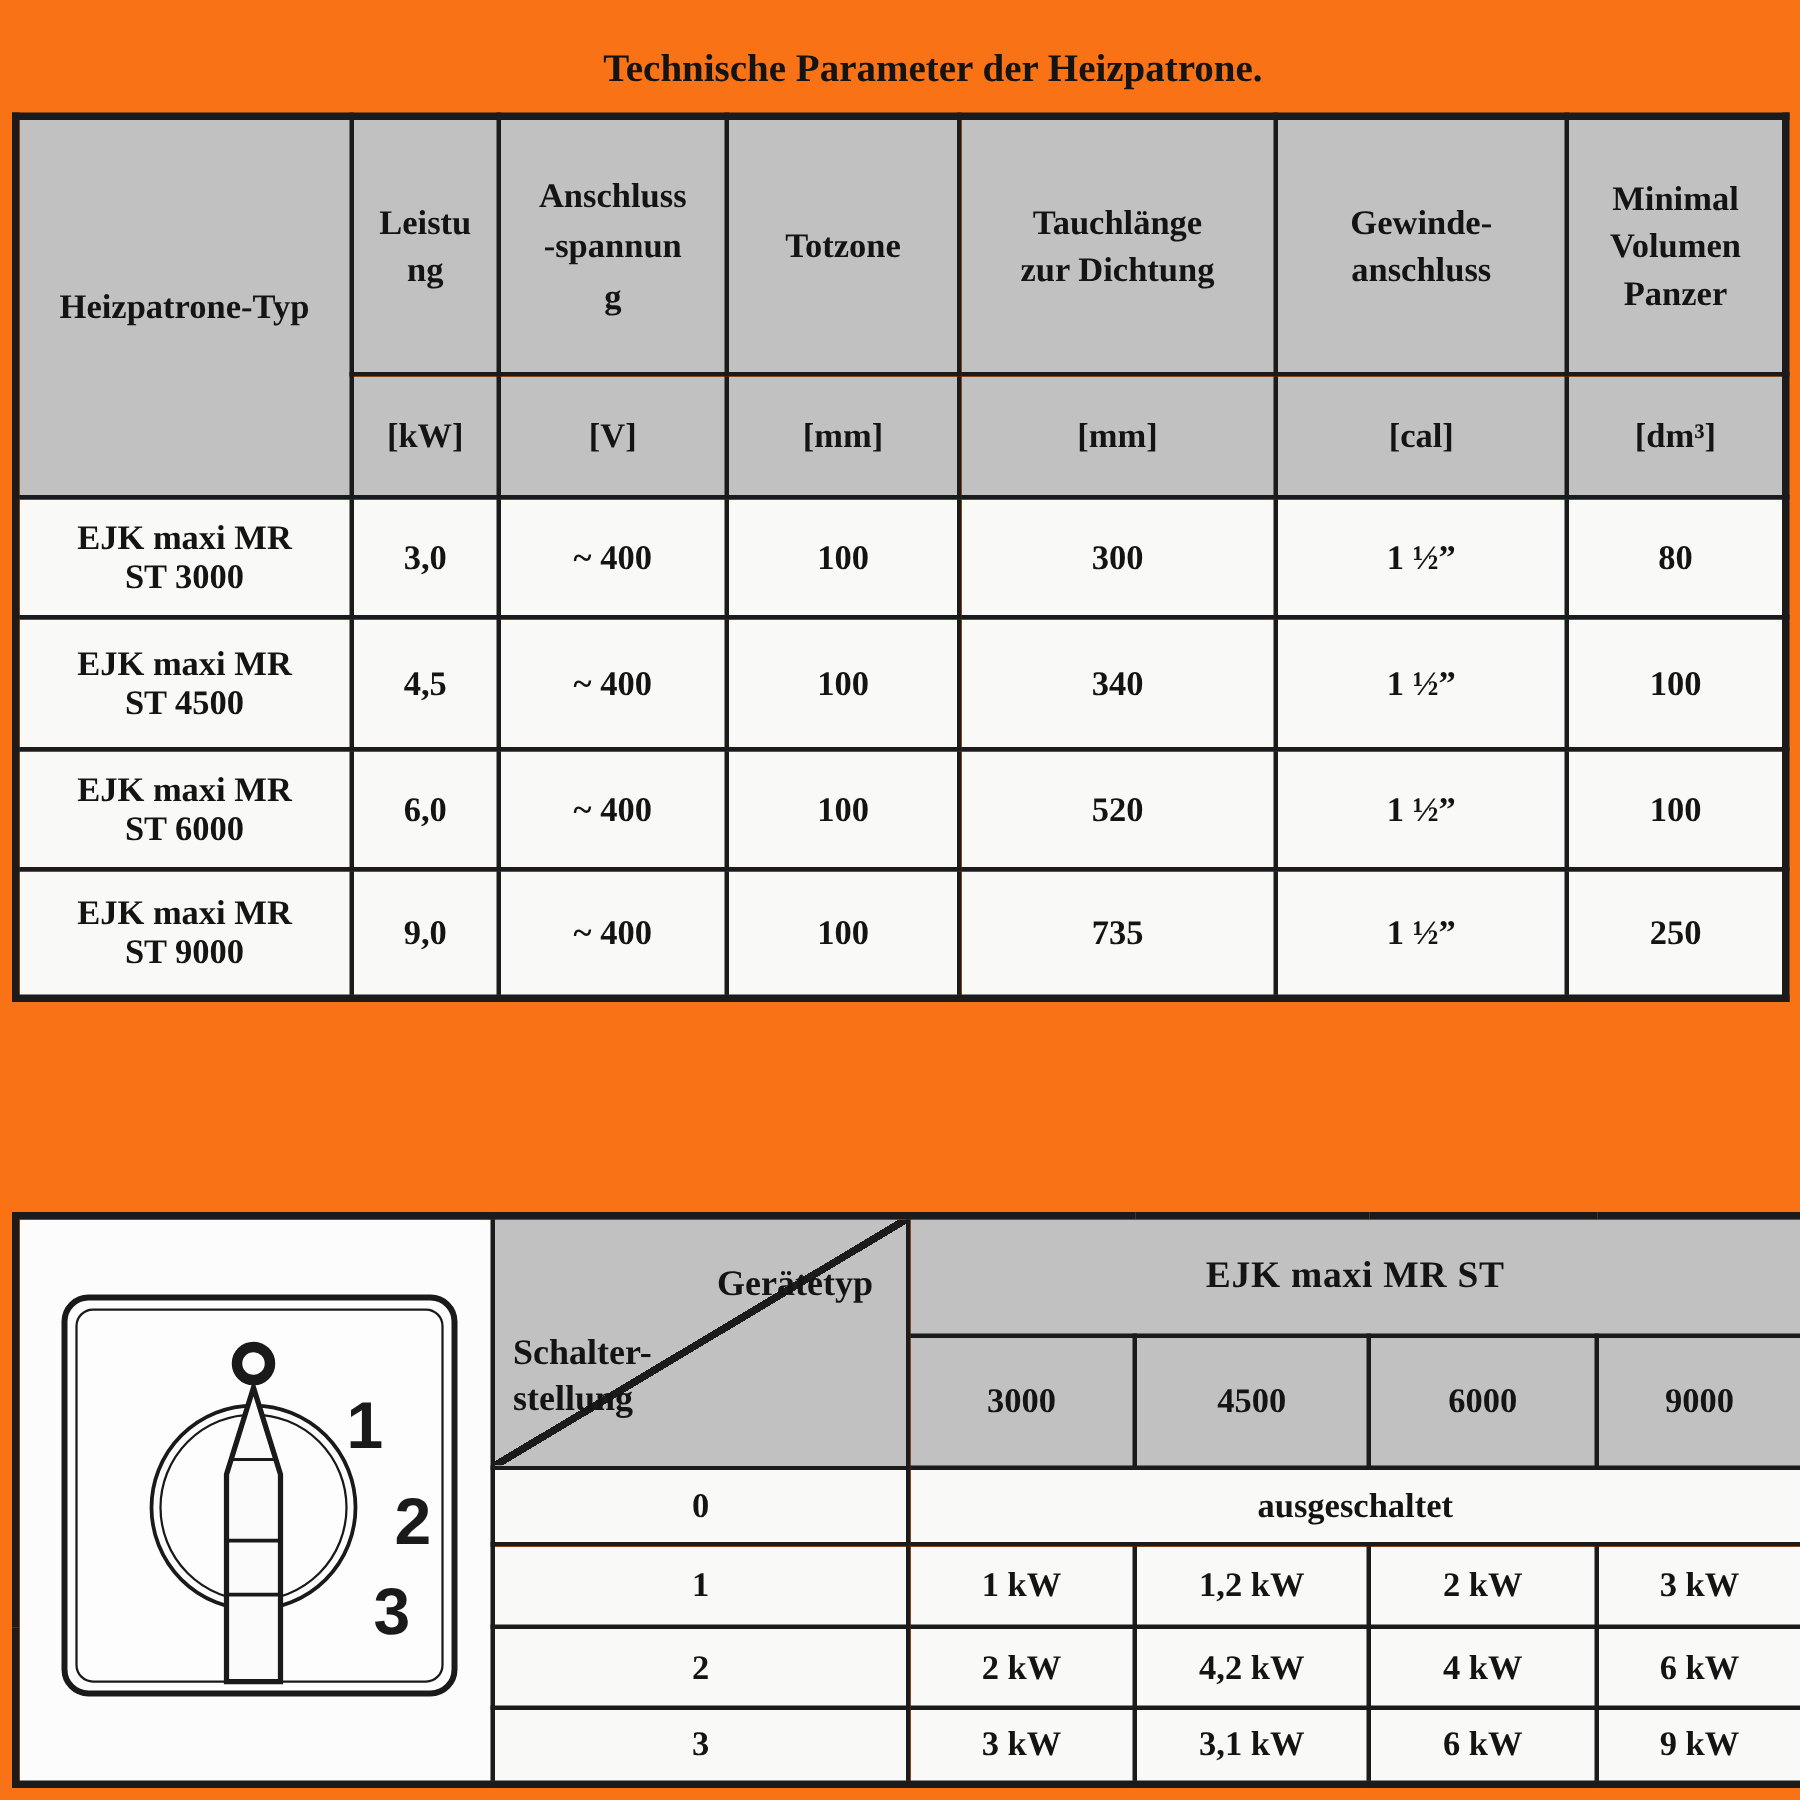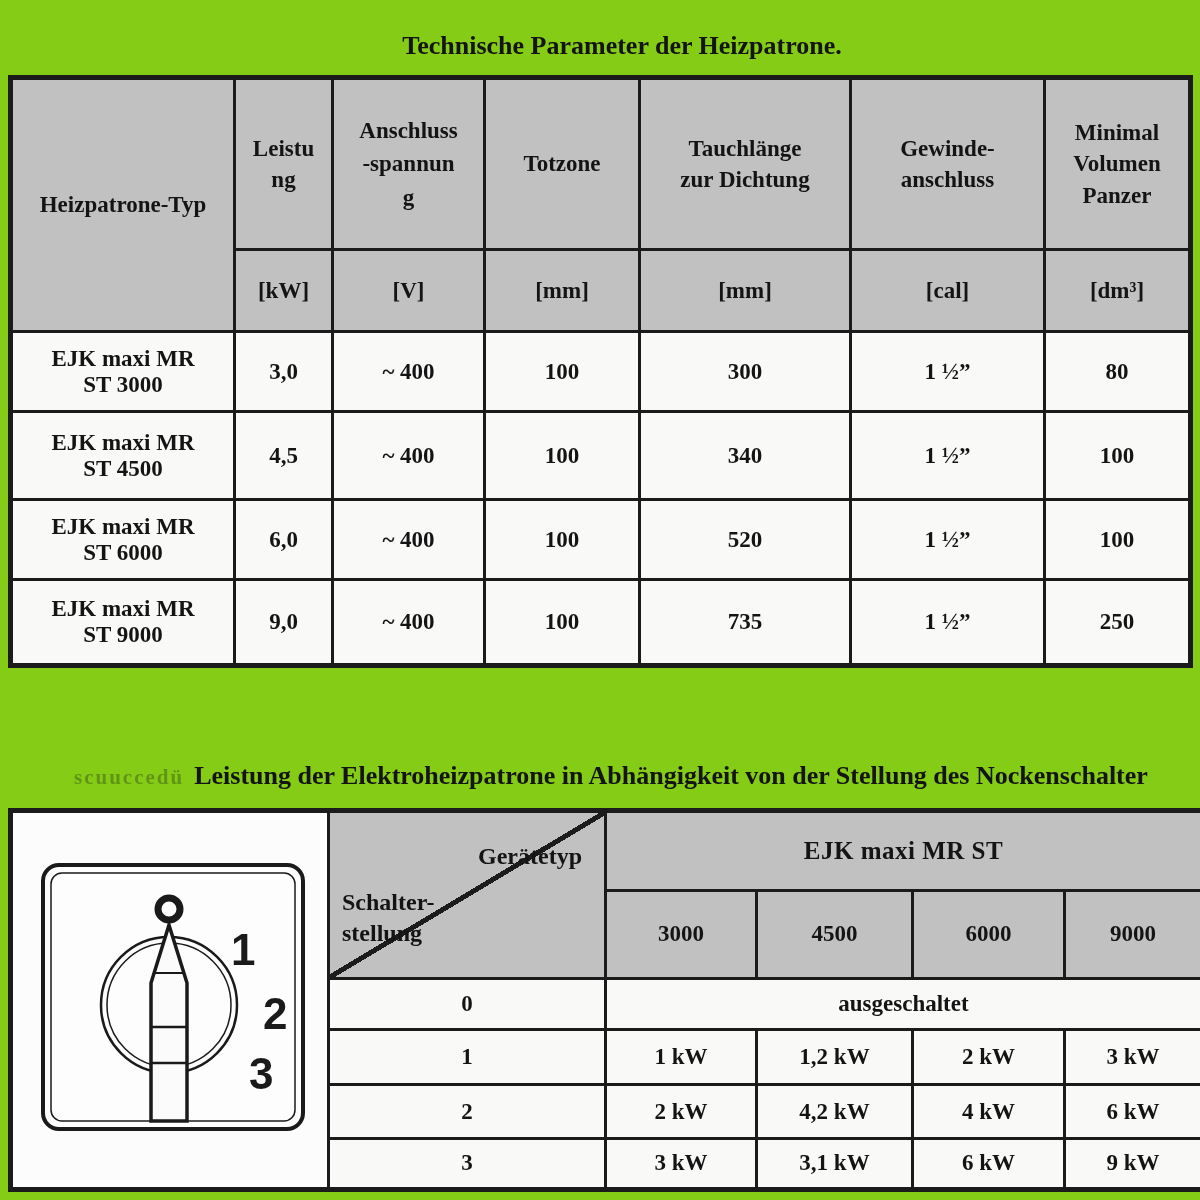--- a/index.html
+++ b/index.html
@@ -5,21 +5,21 @@
   :root{
     --border:#1b1b1b;
     --header-bg:#c1c1c1;
     --cell-bg:#f9f9f8;
     --ink:#141414;
   }
   html,body{margin:0;padding:0;}
   #doc{
     position:relative;
     width:1200px;height:1200px;
-    background:#84cc16;
+    background:#f97316;
     font-family:"Liberation Serif", serif;
     color:var(--ink);
     overflow:hidden;
   }
   .title{
     position:absolute;
     font-size:26px;
     font-weight:bold;
     white-space:nowrap;
   }
@@ -164,23 +164,20 @@
       <td>9,0</td>
       <td>~ 400</td>
       <td>100</td>
       <td>735</td>
       <td>1 ½”</td>
       <td>250</td>
     </tr>
   </tbody>
     </table>
 
-  <div id="title2" class="title">
-    <span class="faded-prefix">scuuccedü</span><span>Leistung der Elektroheizpatrone in Abhängigkeit von der Stellung des Nockenschalter</span>
-  </div>
 
   <table id="table2">
     <colgroup>
       <col style="width:318px">
         <col style="width:277px">
         <col style="width:151px">
       <col style="width:156px">
         <col style="width:152px">
         <col style="width:138px">
     </colgroup>

